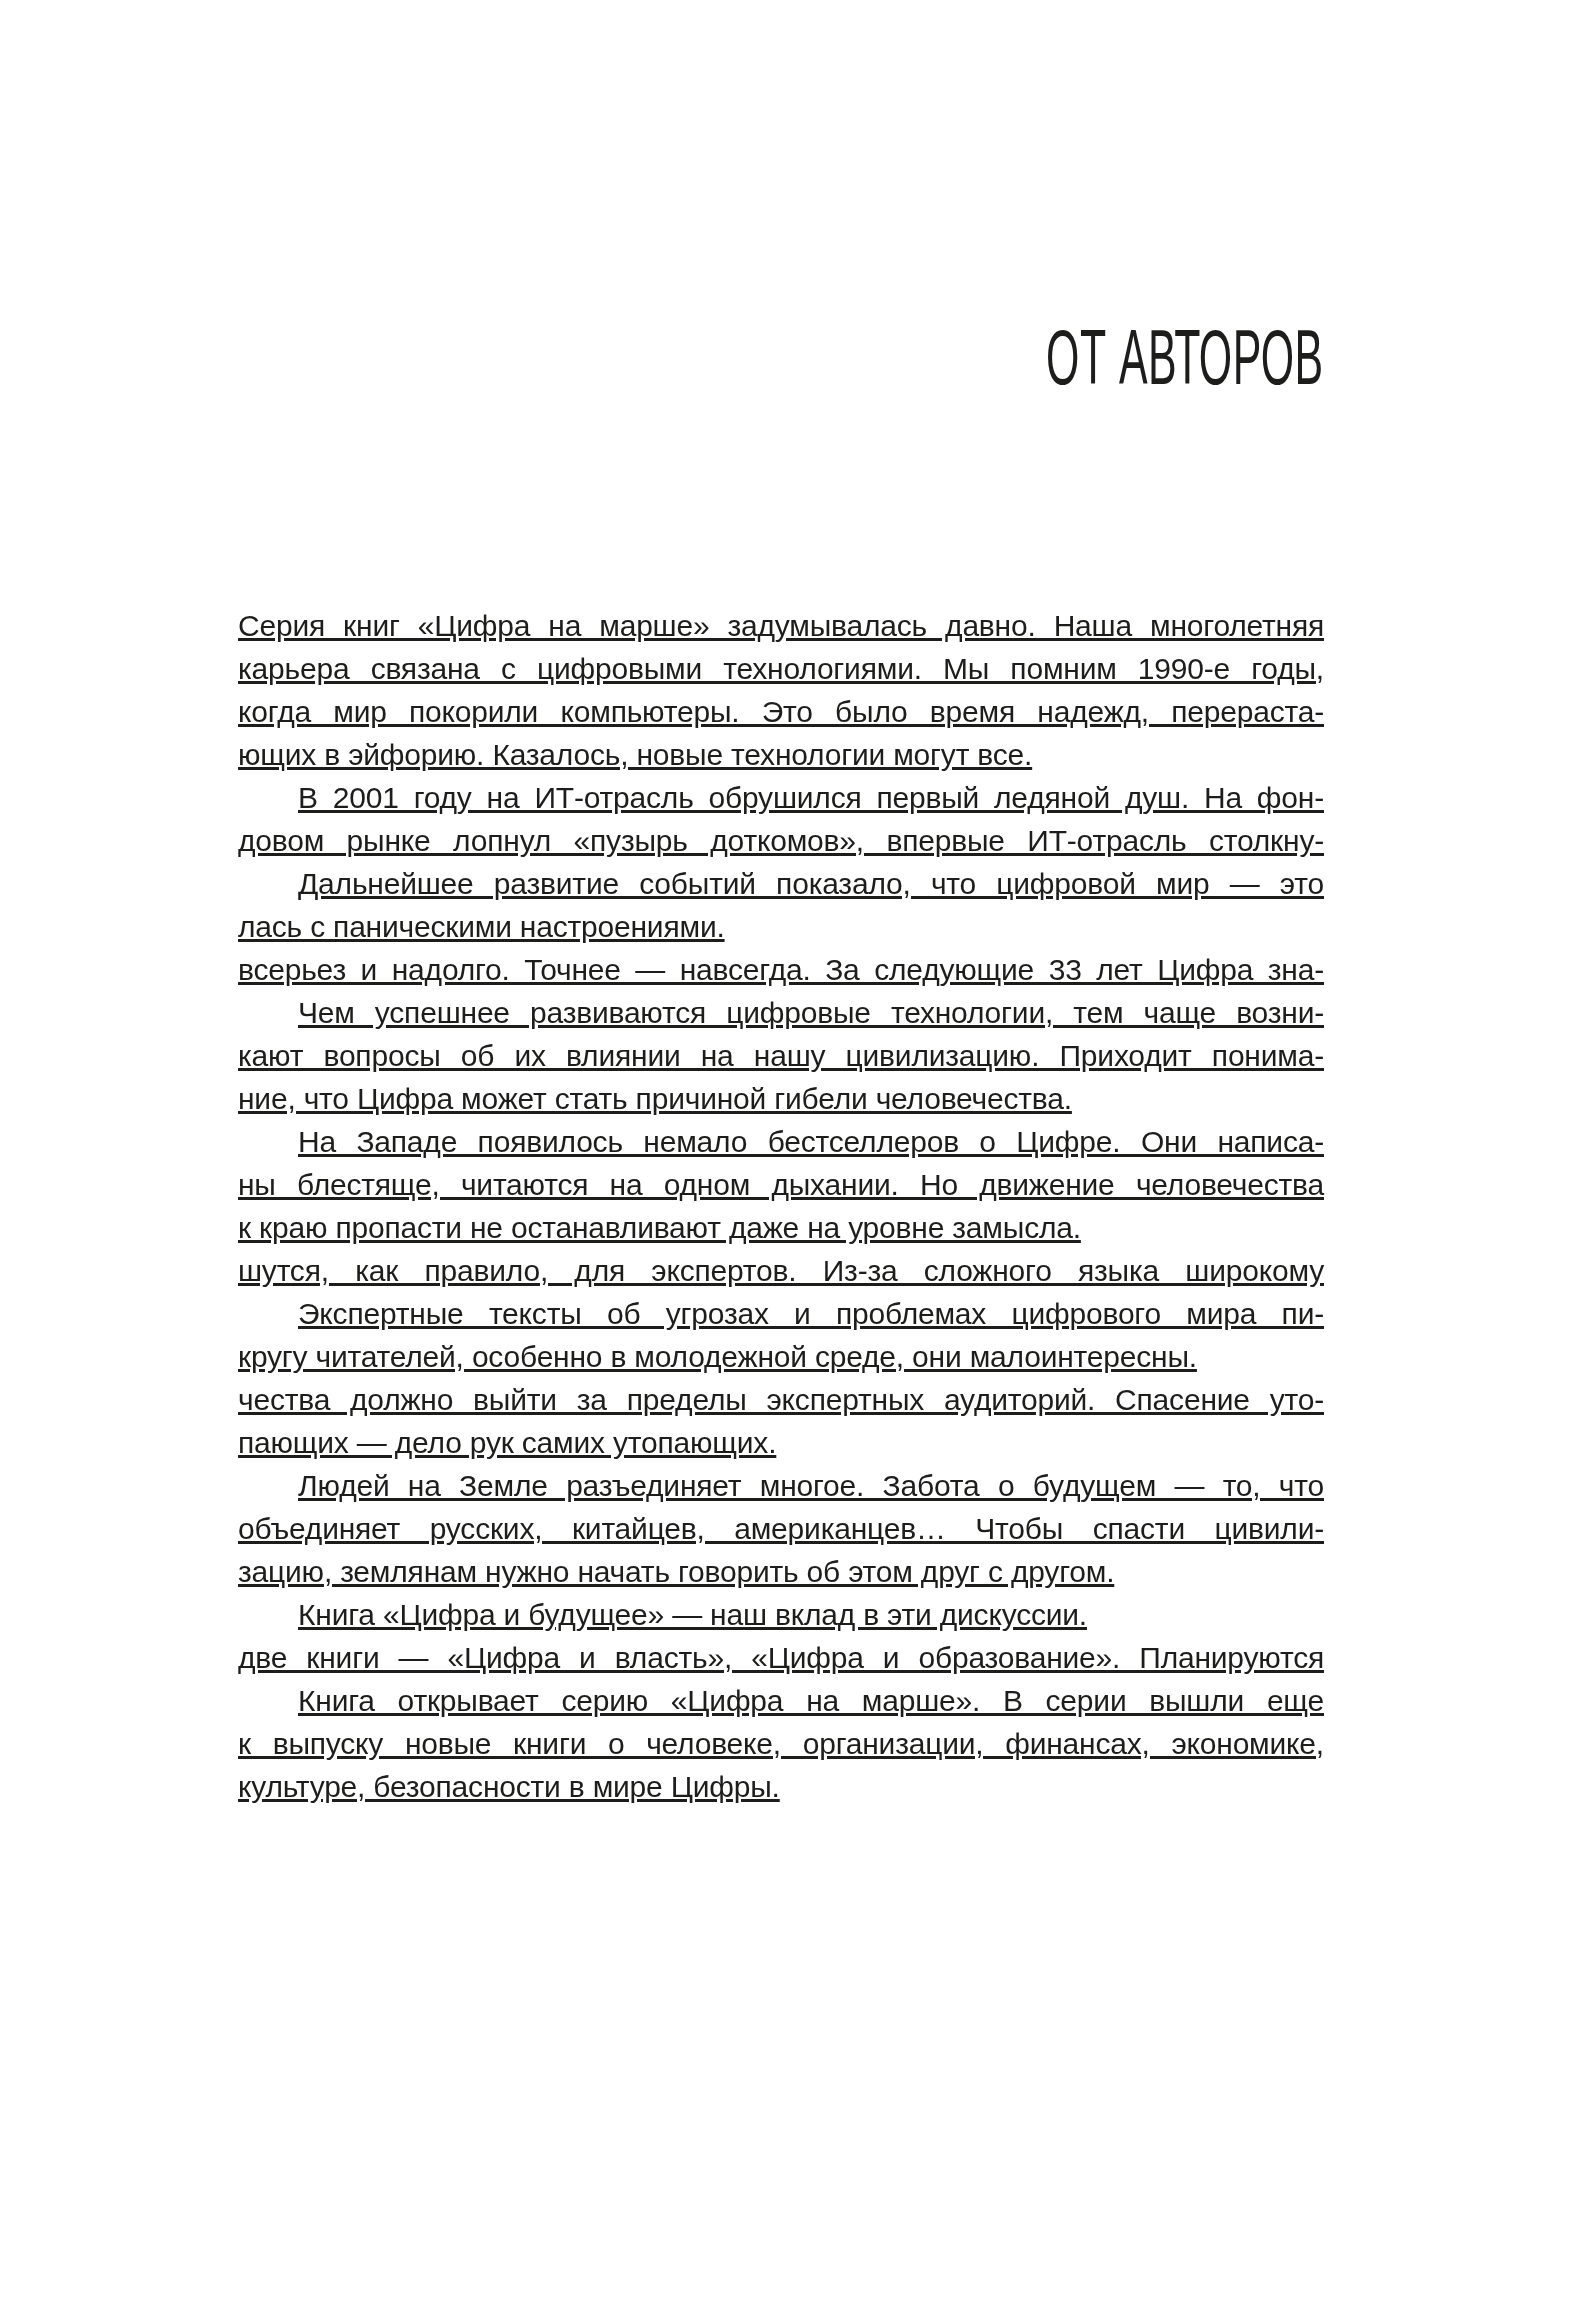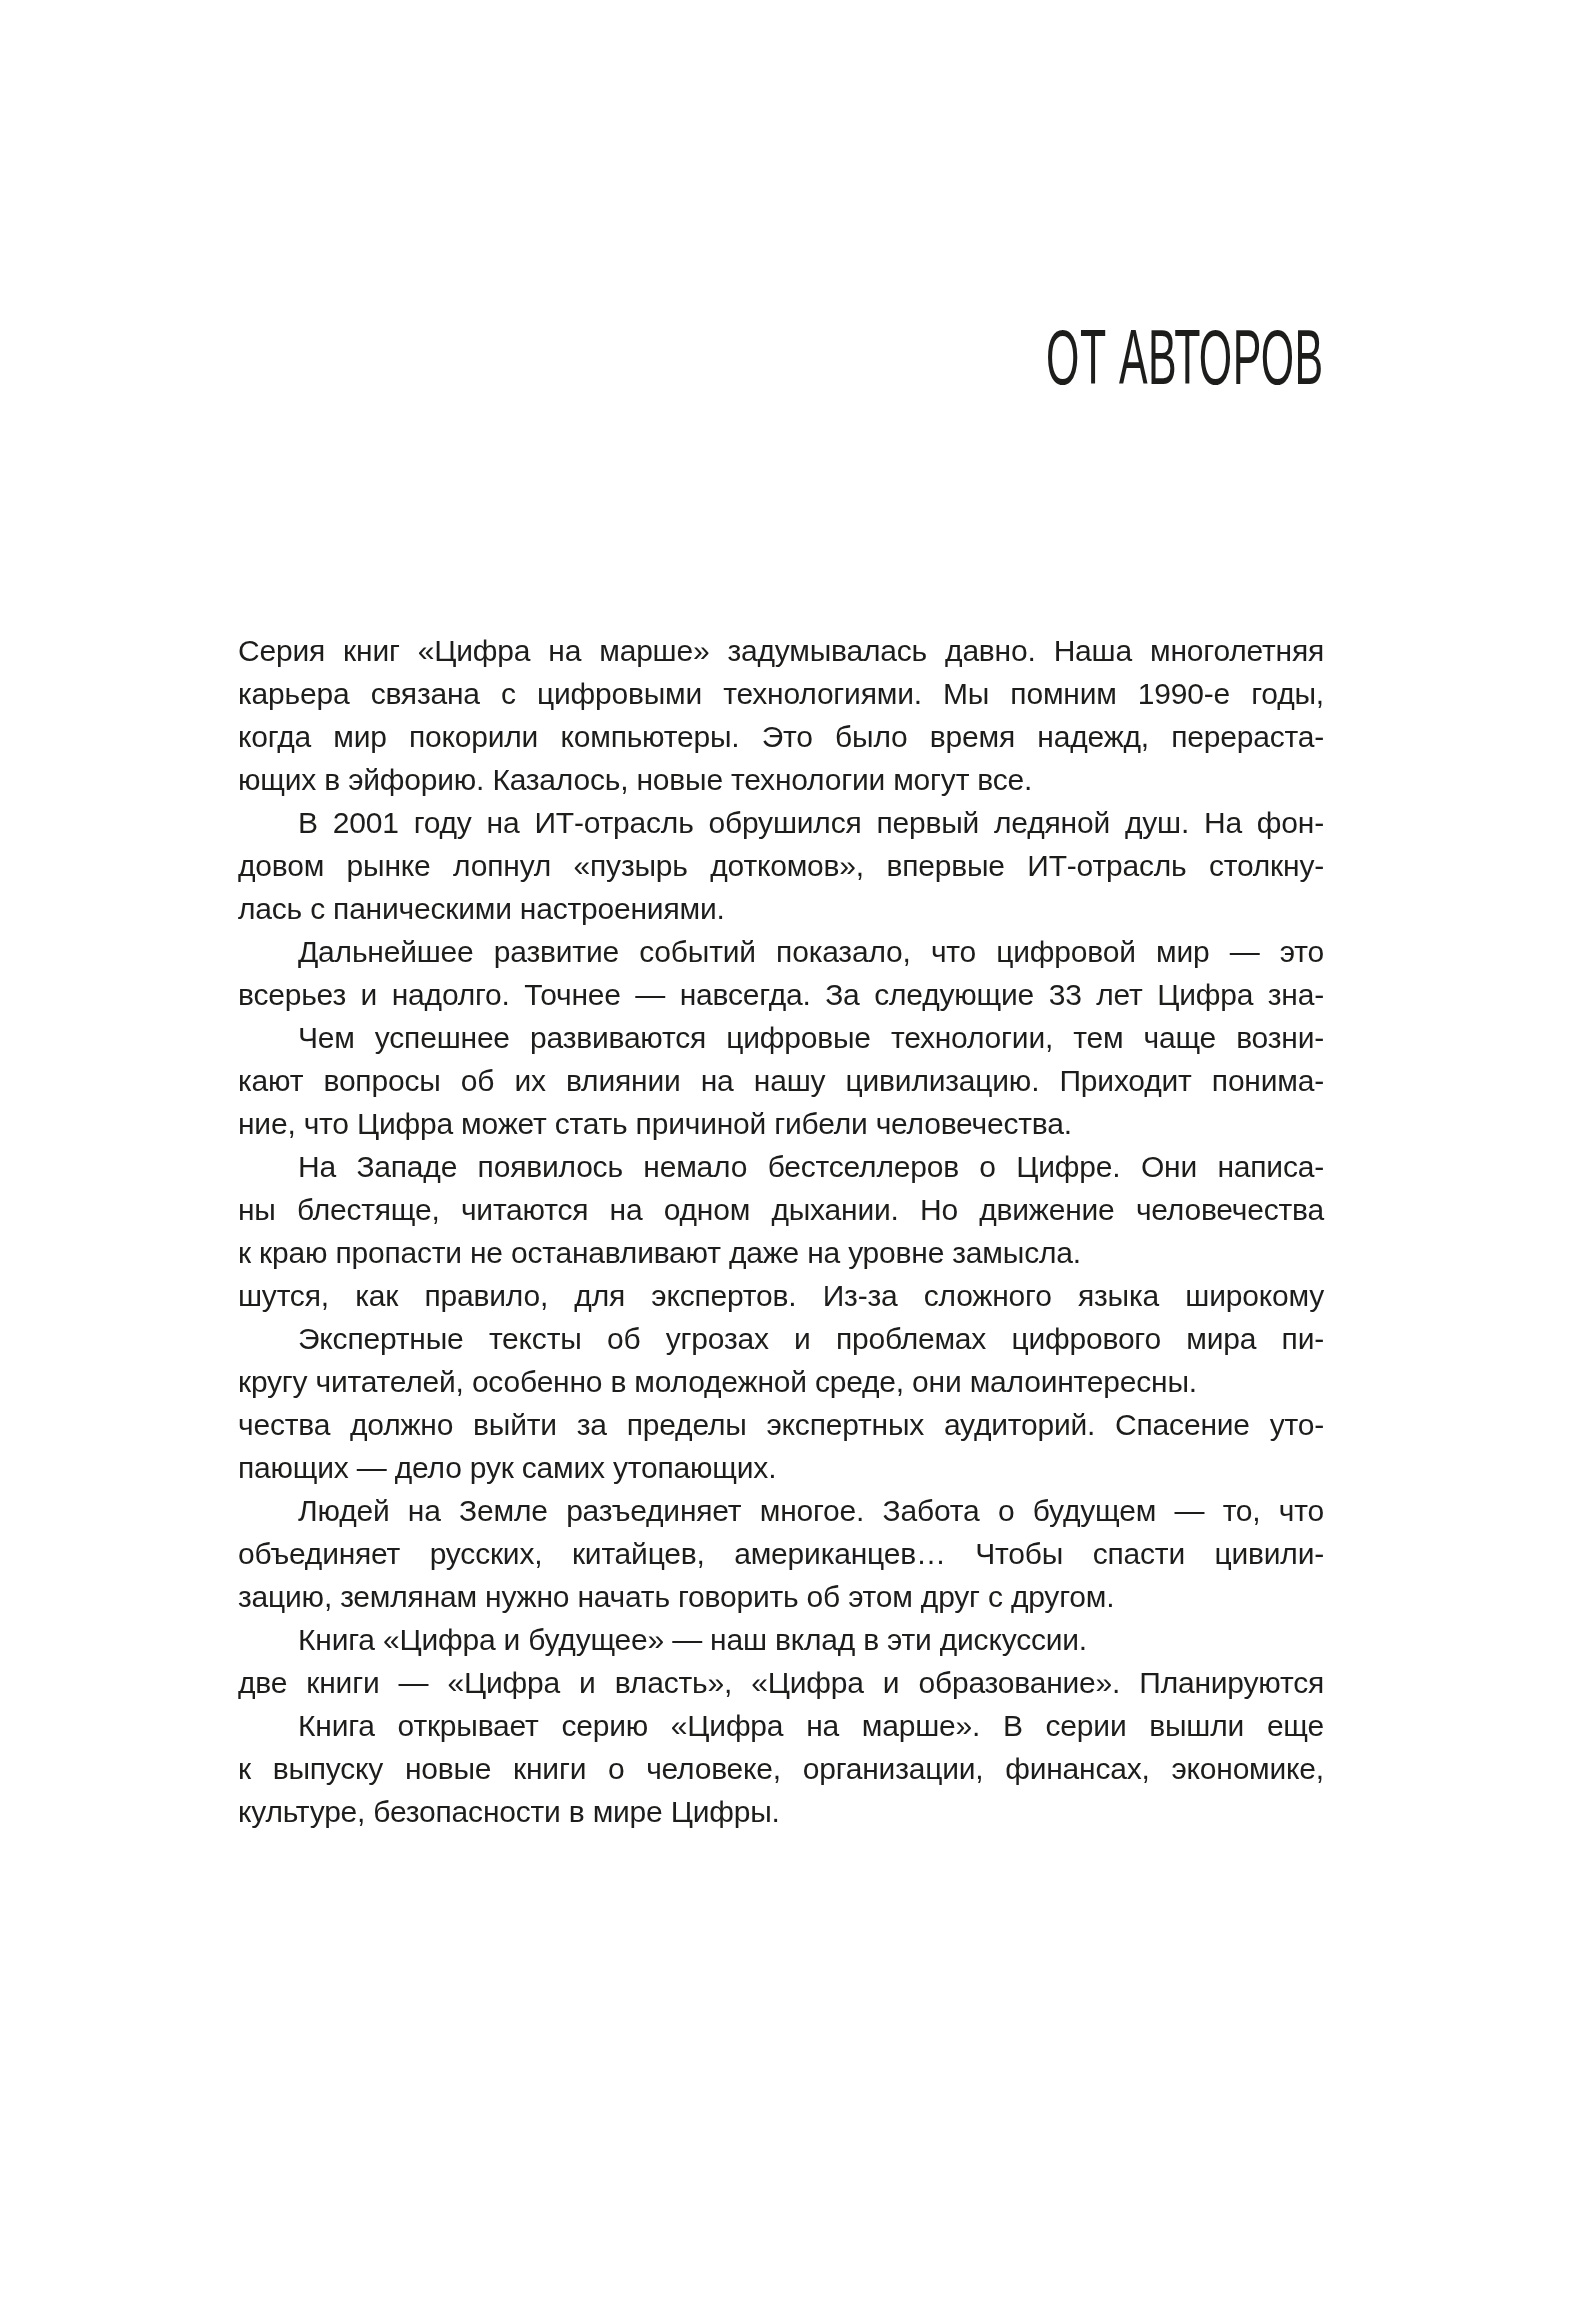--- a/index.html
+++ b/index.html
@@ -25,25 +25,26 @@
     line-height: 78px;
     font-weight: 400;
     white-space: nowrap;
     letter-spacing: 0.8px;
     transform: scaleX(0.55);
     transform-origin: 100% 50%;
   }
   .body-text {
     position: absolute;
     left: 238px;
-    top: 629px;
+    top: 604px;
     width: 1086px;
     font-size: 30px;
     line-height: 43px;
     letter-spacing: -0.2px;
+    text-decoration: underline;
   }
   .line {
     text-align: justify;
     text-align-last: justify;
   }
   .line.para-end {
     text-align-last: left;
   }
   .line.indent {
     text-indent: 60px;
@@ -54,22 +55,22 @@
 
 <div class="page">
   <h1 class="chapter-title">ОТ АВТОРОВ</h1>
   <div class="body-text">
       <div class="line">Серия книг «Цифра на марше» задумывалась давно. Наша многолетняя</div>
       <div class="line">карьера связана с цифровыми технологиями. Мы помним 1990-е годы,</div>
       <div class="line">когда мир покорили компьютеры. Это было время надежд, перераста-</div>
       <div class="line para-end">ющих в эйфорию. Казалось, новые технологии могут все.</div>
       <div class="line indent">В 2001 году на ИТ-отрасль обрушился первый ледяной душ. На фон-</div>
       <div class="line">довом рынке лопнул «пузырь доткомов», впервые ИТ-отрасль столкну-</div>
+      <div class="line indent">Дальнейшее развитие событий показало, что цифровой мир — это</div>
       <div class="line para-end">лась с паническими настроениями.</div>
-      <div class="line indent">Дальнейшее развитие событий показало, что цифровой мир — это</div>
       <div class="line">всерьез и надолго. Точнее — навсегда. За следующие 33 лет Цифра зна-</div>
       <div class="line indent">Чем успешнее развиваются цифровые технологии, тем чаще возни-</div>
       <div class="line">кают вопросы об их влиянии на нашу цивилизацию. Приходит понима-</div>
       <div class="line para-end">ние, что Цифра может стать причиной гибели человечества.</div>
       <div class="line indent">На Западе появилось немало бестселлеров о Цифре. Они написа-</div>
       <div class="line">ны блестяще, читаются на одном дыхании. Но движение человечества</div>
       <div class="line para-end">к краю пропасти не останавливают даже на уровне замысла.</div>
       <div class="line">шутся, как правило, для экспертов. Из-за сложного языка широкому</div>
       <div class="line indent">Экспертные тексты об угрозах и проблемах цифрового мира пи-</div>
       <div class="line para-end">кругу читателей, особенно в молодежной среде, они малоинтересны.</div>

